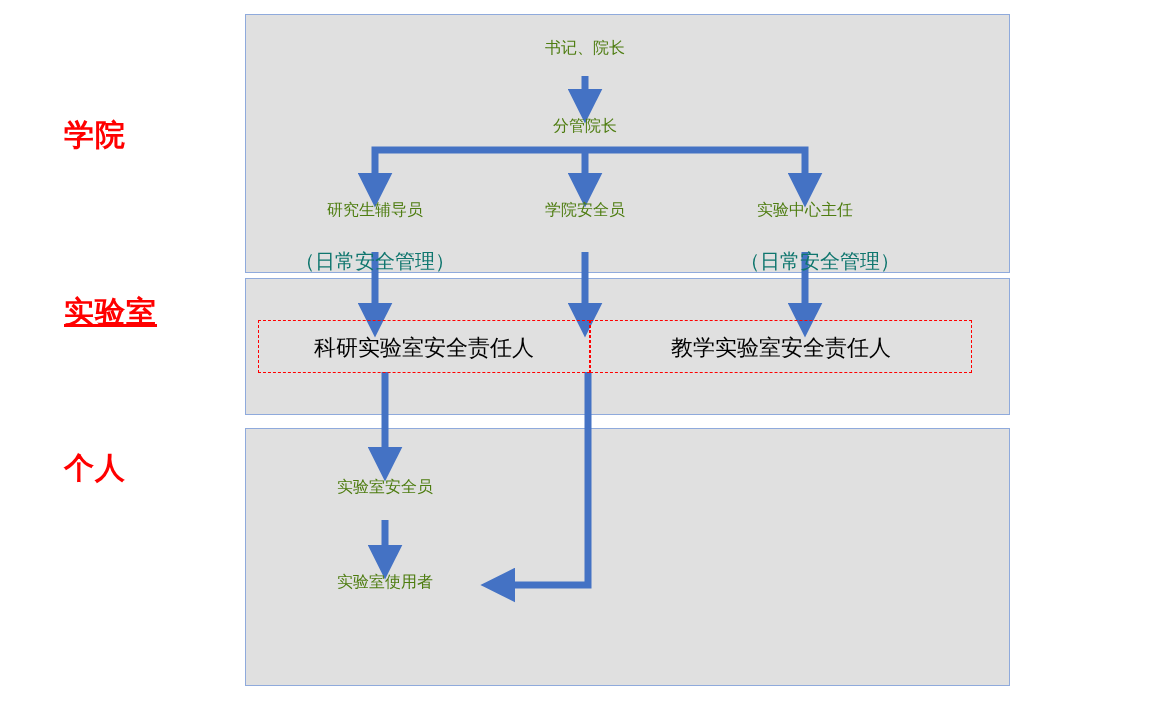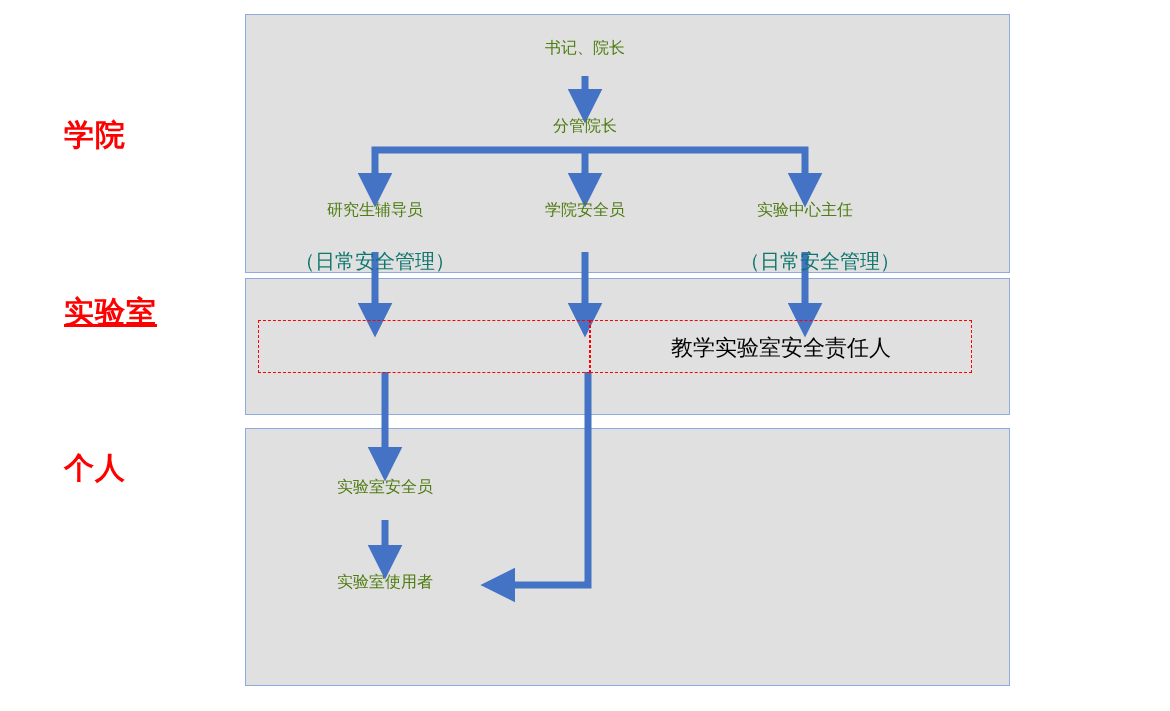--- a/index.html
+++ b/index.html
@@ -117,18 +117,19 @@
   <div class="node" style="left:275px; top:200px; width:200px;">研究生辅导员</div>
   <div class="node" style="left:485px; top:200px; width:200px;">学院安全员</div>
   <div class="node" style="left:705px; top:200px; width:200px;">实验中心主任</div>
 
   <div class="note" style="left:267px; top:248px; width:216px;">（日常安全管理）</div>
   <div class="note" style="left:712px; top:248px; width:216px;">（日常安全管理）</div>
 
   <div class="dashbox" style="left:258px; top:320px; width:332px; height:53px;"></div>
   <div class="dashbox" style="left:590px; top:320px; width:382px; height:53px;"></div>
 
+  <div class="dashlabel" style="left:258px; top:333px; width:332px;">科研实验室安全责任人</div>
   <div class="dashlabel" style="left:590px; top:333px; width:382px;">教学实验室安全责任人</div>
 
   <div class="node" style="left:285px; top:477px; width:200px;">实验室安全员</div>
   <div class="node" style="left:285px; top:572px; width:200px;">实验室使用者</div>
 
 </div>
 
 </body></html>

